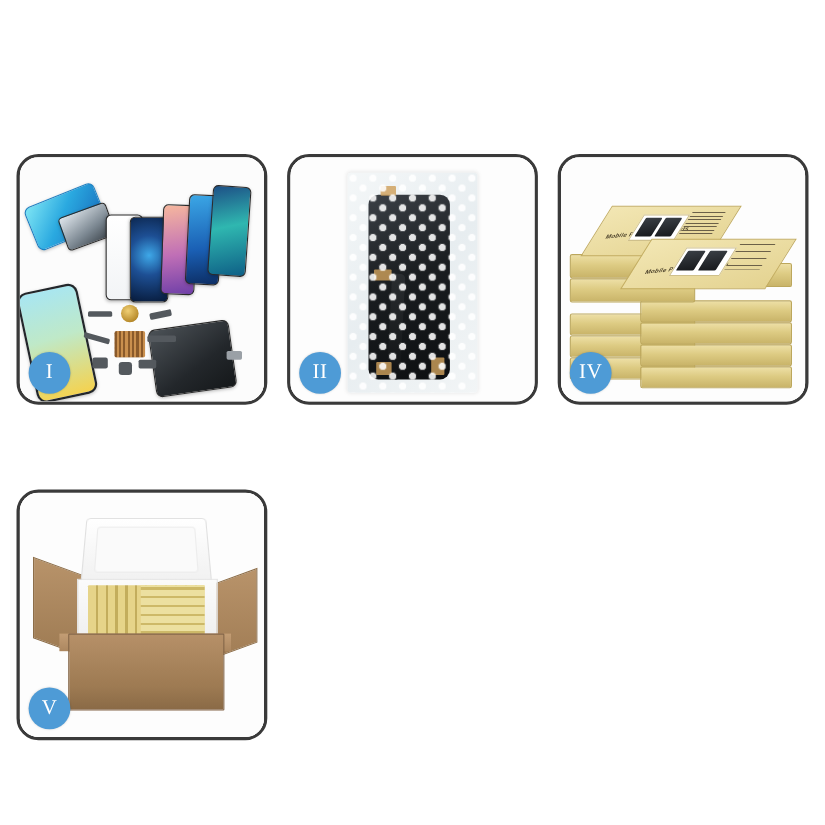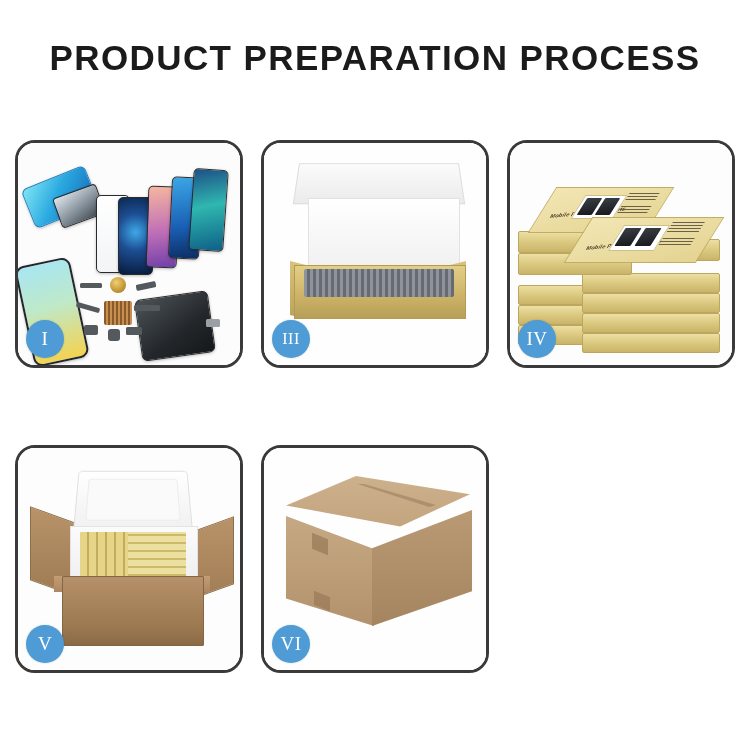--- a/index.html
+++ b/index.html
@@ -362,21 +362,20 @@
   .c6-tape2 {
     position:absolute; left: 50px; top: 146px; width: 16px; height: 14px;
     background: rgba(139,110,77,0.5);
     transform: skewY(22deg);
   }
 </style>
 </head>
 <body>
 
 <div class="header">
-  <h1 class="page-title">PRODUCT PREPARATION PROCESS</h1>
 </div>
 
 <div class="steps-grid">
 
   <div class="step-panel">
     <div class="photo">
       <div class="p1-bg"></div>
       <div class="scr scr-a"></div>
       <div class="scr scr-a2"></div>
       <div class="scr scr-b"></div>
@@ -393,33 +392,36 @@
       <div class="part" style="left:58px; top:162px; width:24px; height:5px; transform:rotate(16deg);"></div>
       <div class="part" style="left:116px; top:162px; width:26px; height:6px;"></div>
       <div class="part" style="left:66px; top:182px; width:14px; height:10px; border-radius:2px;"></div>
       <div class="part" style="left:90px; top:186px; width:12px; height:12px; border-radius:3px;"></div>
       <div class="part" style="left:108px; top:184px; width:16px; height:8px;"></div>
       <div class="part" style="left:188px; top:176px; width:14px; height:8px; background:#9aa0a6;"></div>
       <div class="step-badge">I</div>
     </div>
   </div>
 
-
   <div class="step-panel">
     <div class="photo">
-      <div class="p3-bg"></div>
-      <div class="box3-lid"></div>
-      <div class="box3-foam"></div>
-      <div class="box3-flapL"></div>
-      <div class="box3-flapR"></div>
-      <div class="box3-body"></div>
-      <div class="box3-inner"></div>
-      <div class="step-badge small">III</div>
+      <div class="p2-bg"></div>
+      <div class="bubble-pack">
+        <div class="pack-item"></div>
+        <div class="pack-cable"></div>
+        <div class="tape" style="left:30px; top:12px; width:14px; height:9px;"></div>
+        <div class="tape" style="left:24px; top:88px; width:16px; height:10px;"></div>
+        <div class="tape" style="left:26px; top:172px; width:14px; height:12px;"></div>
+        <div class="tape" style="left:76px; top:168px; width:12px; height:16px;"></div>
+        <div class="bubbles"></div>
+      </div>
+      <div class="step-badge">II</div>
     </div>
   </div>
+
 
   <div class="step-panel">
     <div class="photo">
       <div class="p4-bg"></div>
       <div class="stack">
 
         <div class="kbox" style="left:2px; top:120px; width:112px; height:18px;"></div>
         <div class="kbox" style="left:2px; top:140px; width:112px; height:18px;"></div>
         <div class="kbox" style="left:2px; top:160px; width:112px; height:18px;"></div>
         <div class="kbox" style="left:66px; top:108px; width:136px; height:18px;"></div>
@@ -459,26 +461,14 @@
       </div>
       <div class="c5-foambox"></div>
       <div class="c5-contents"></div>
       <div class="c5-contents2"></div>
       <div class="c5-body-taper"></div>
       <div class="c5-body"></div>
       <div class="step-badge">V</div>
     </div>
   </div>
 
-  <div class="step-panel">
-    <div class="photo">
-      <div class="p6-bg"></div>
-      <div class="c6-topface"></div>
-      <div class="c6-front"></div>
-      <div class="c6-side"></div>
-      <div class="c6-seam"></div>
-      <div class="c6-tape1"></div>
-      <div class="c6-tape2"></div>
-      <div class="step-badge">VI</div>
-    </div>
-  </div>
 
 </div>
 
 </body></html>

